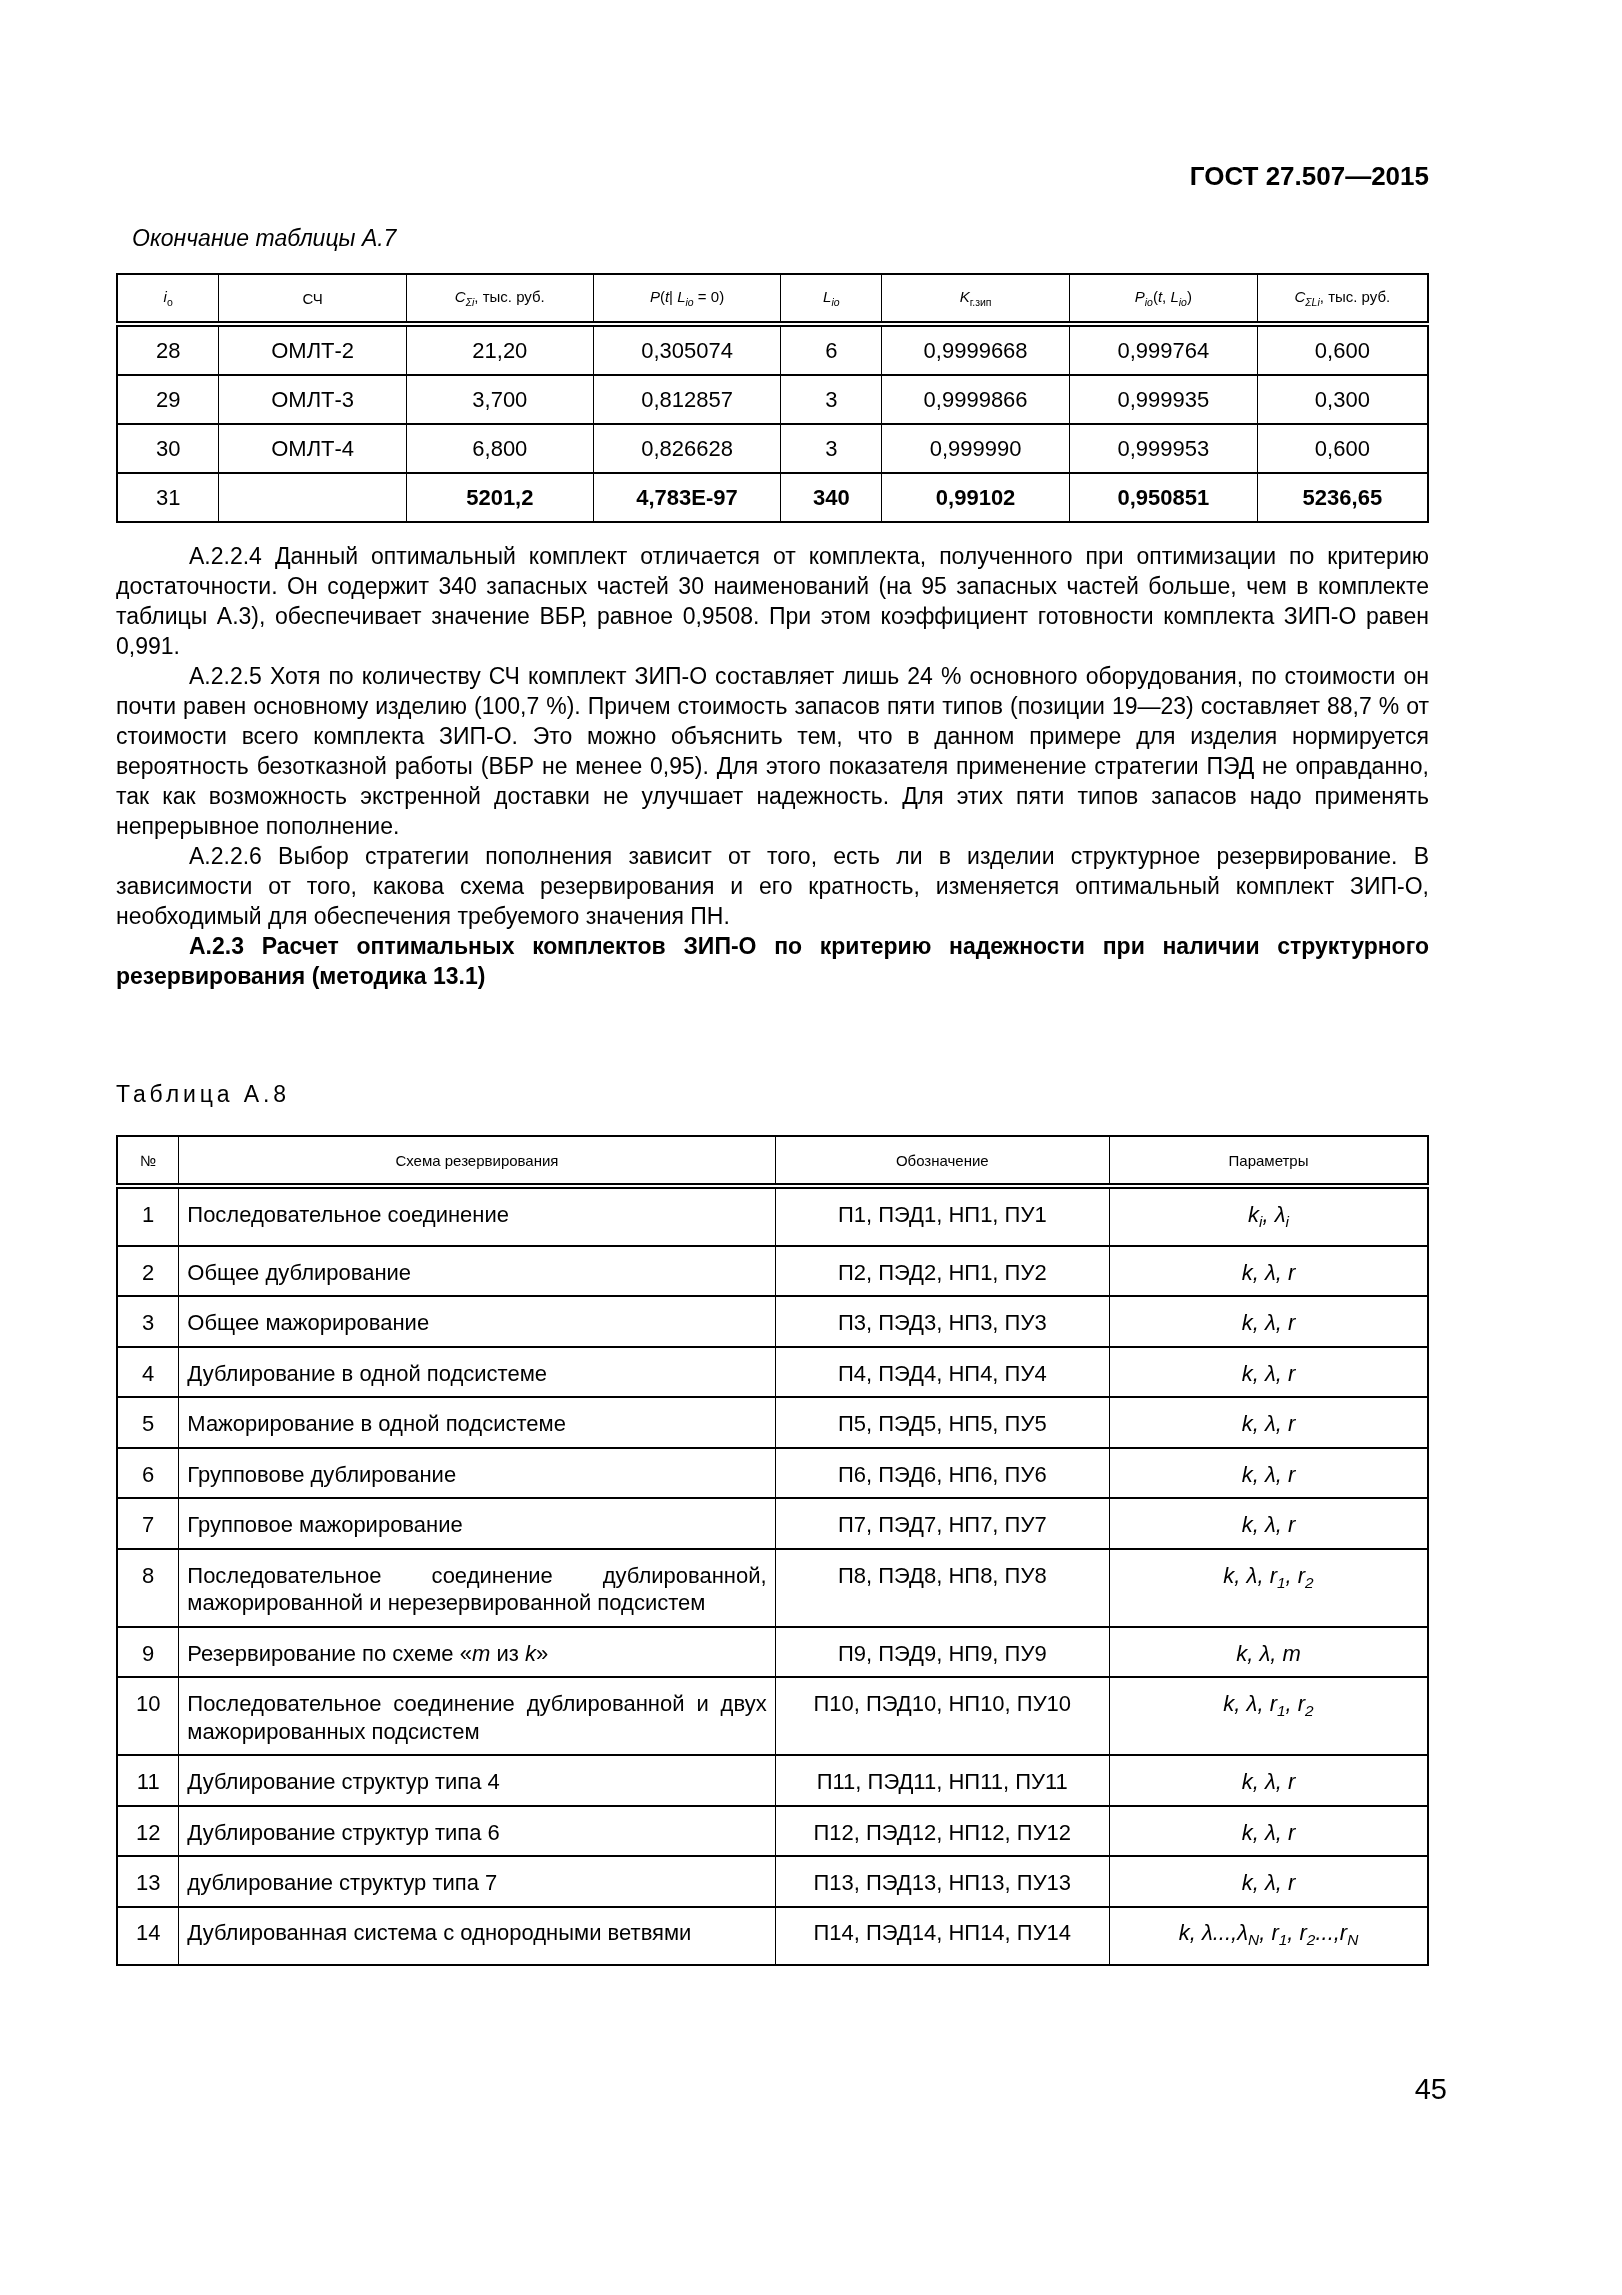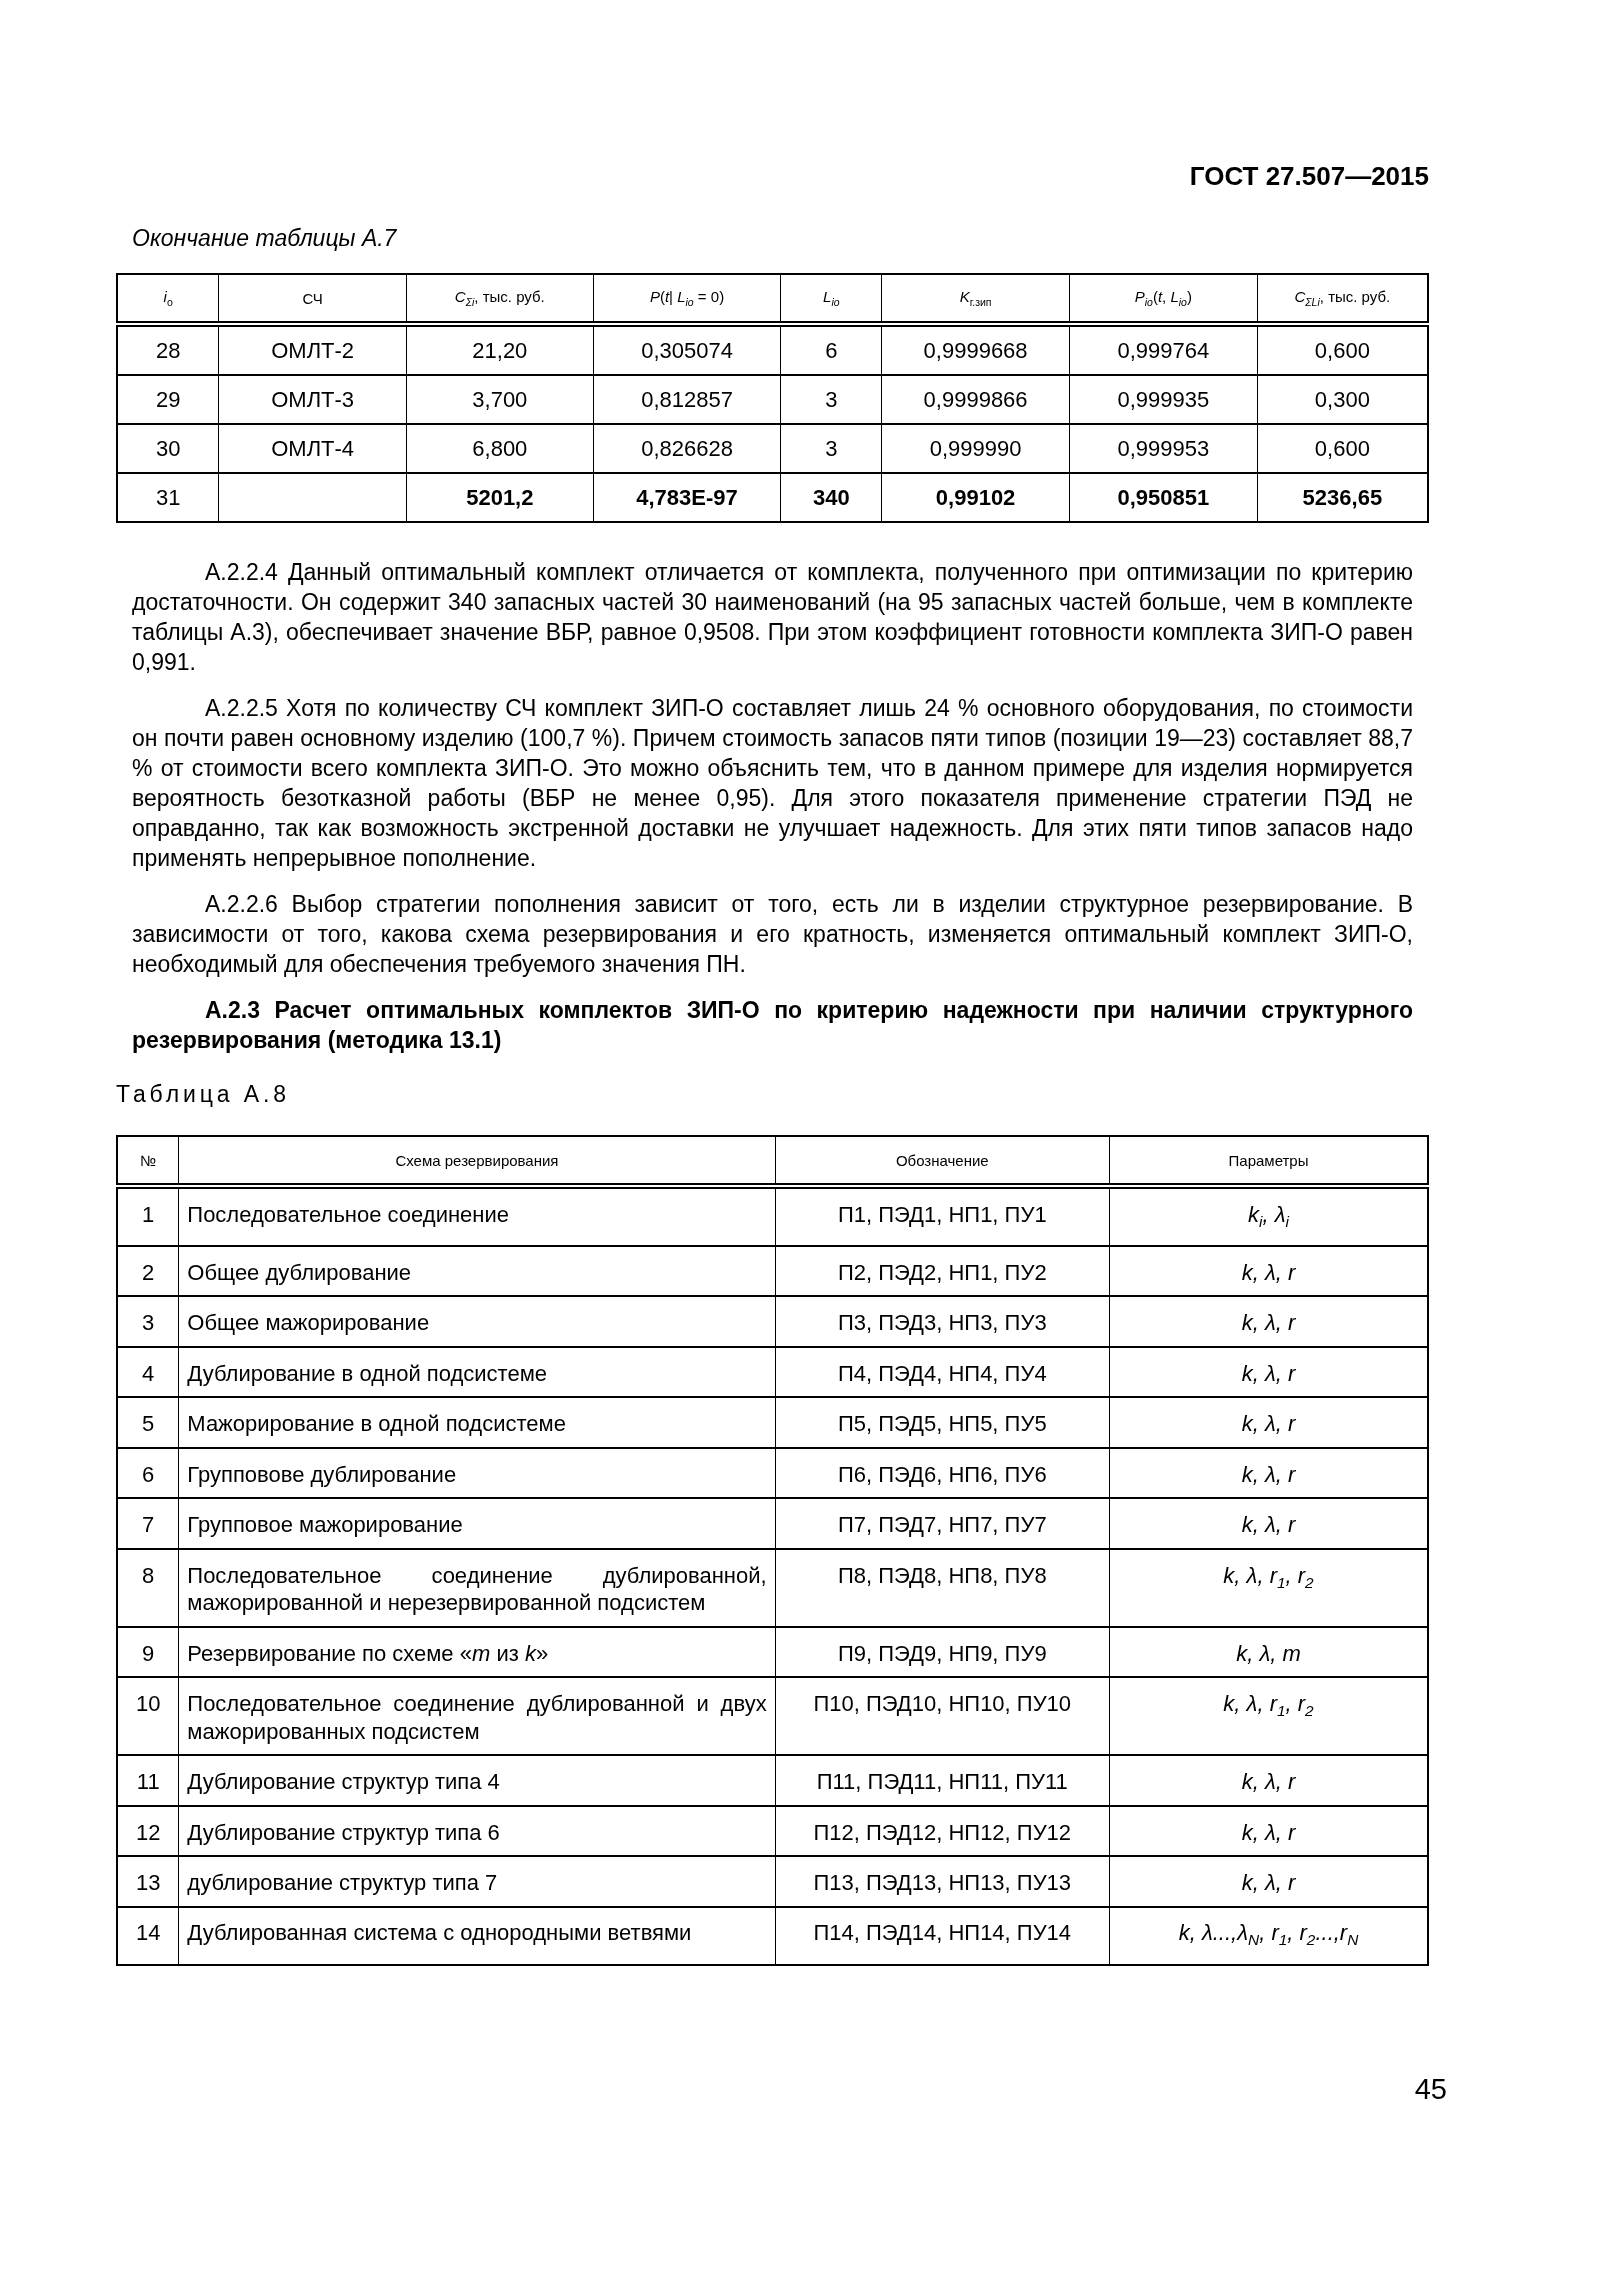--- a/index.html
+++ b/index.html
@@ -14,21 +14,21 @@
   th { font-size:15px; }
   tr.row td { border-top:2px solid #000; }
   tr.first td { border-top:6.5px double #000; }
   #t7 { top:273px; }
   #t7 th { height:46px; text-align:center; }
   #t7 td { height:47px; text-align:center; }
   #t7 tr.total td.b { font-weight:bold; }
   .it { font-style:italic; }
   sub { font-size:0.7em; }
   .paras { position:absolute; left:116px; width:1313px; top:541px; font-size:23px; line-height:30px; }
-  .paras p { margin:16px; text-indent:73px; text-align:justify; }
+  .paras p { margin:0; text-indent:73px; text-align:justify; }
   .paras p.bold { font-weight:bold; }
   .t8cap { position:absolute; left:116px; top:1081px; font-size:23px; letter-spacing:3.9px; }
   #t8 { top:1135px; }
   #t8 th { height:46px; text-align:center; }
   #t8 td { vertical-align:top; padding-top:11.8px; padding-bottom:9.2px; line-height:27.5px; }
   #t8 td.num { text-align:center; width:46px; padding-left:0; padding-right:0; }
   #t8 td.name { text-align:justify; }
   #t8 td.des { text-align:center; }
   #t8 td.par { text-align:center; font-style:italic; }
   #t8 tr.one td { height:27.5px; }

